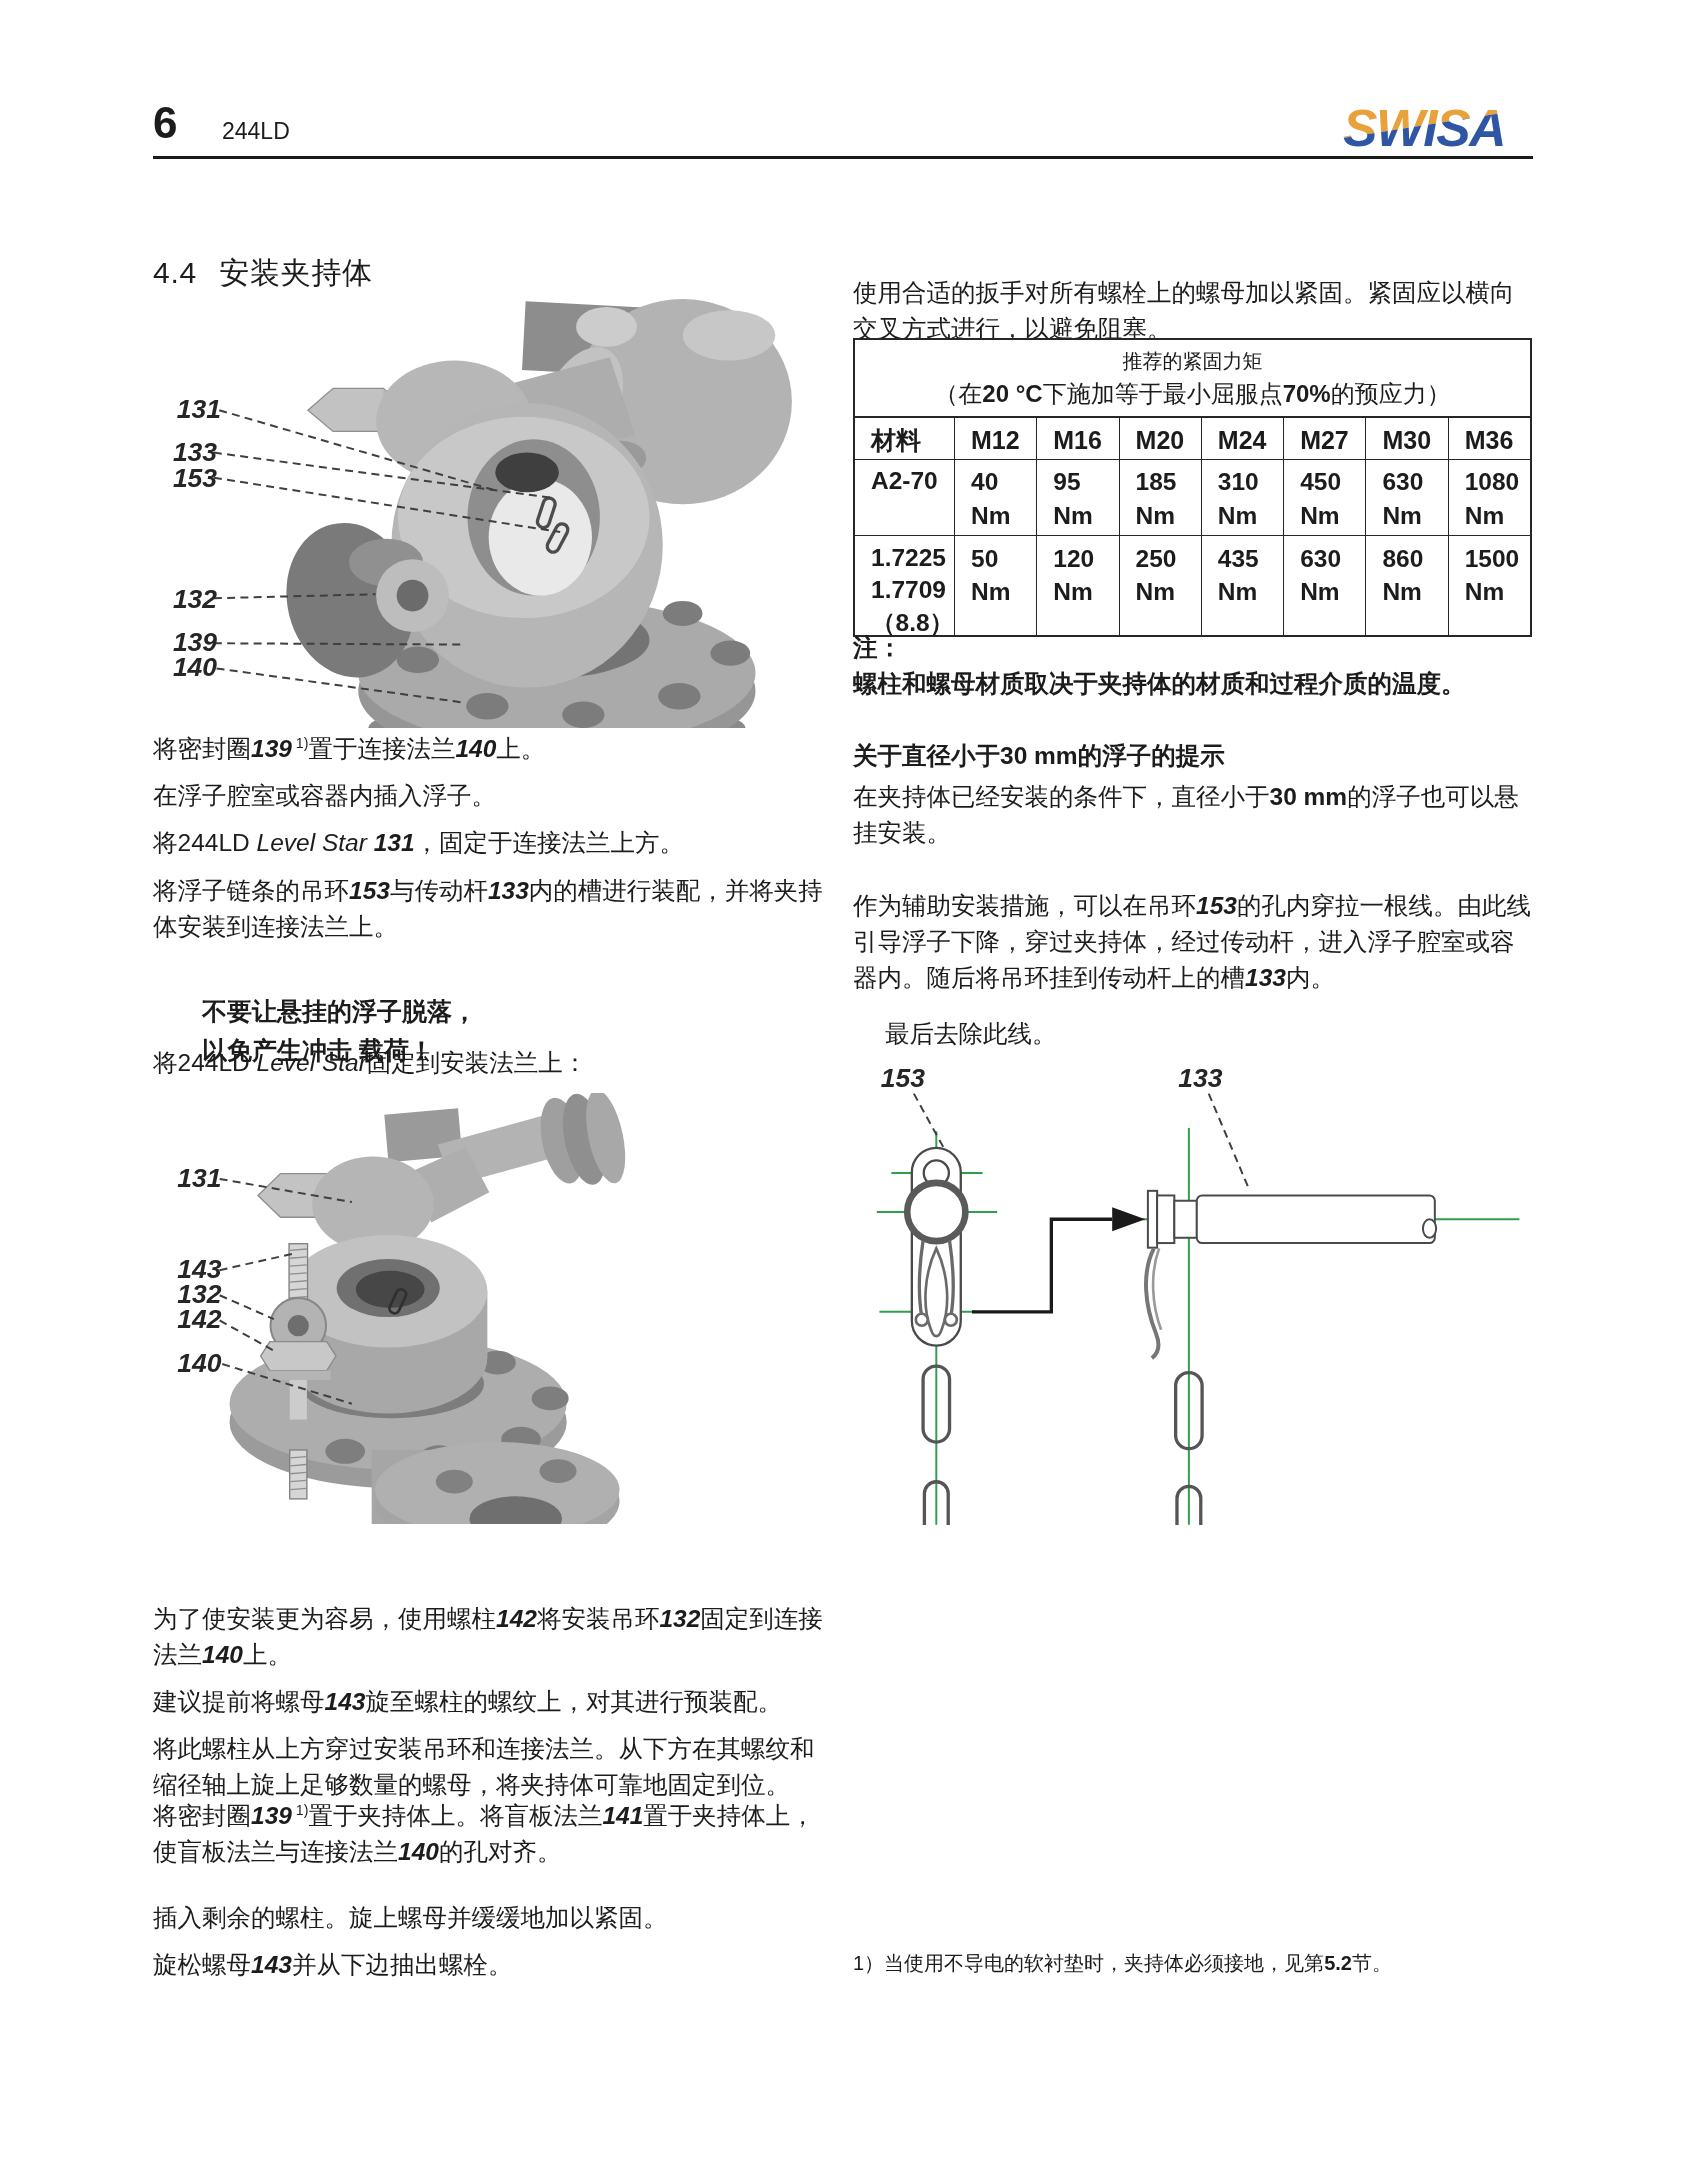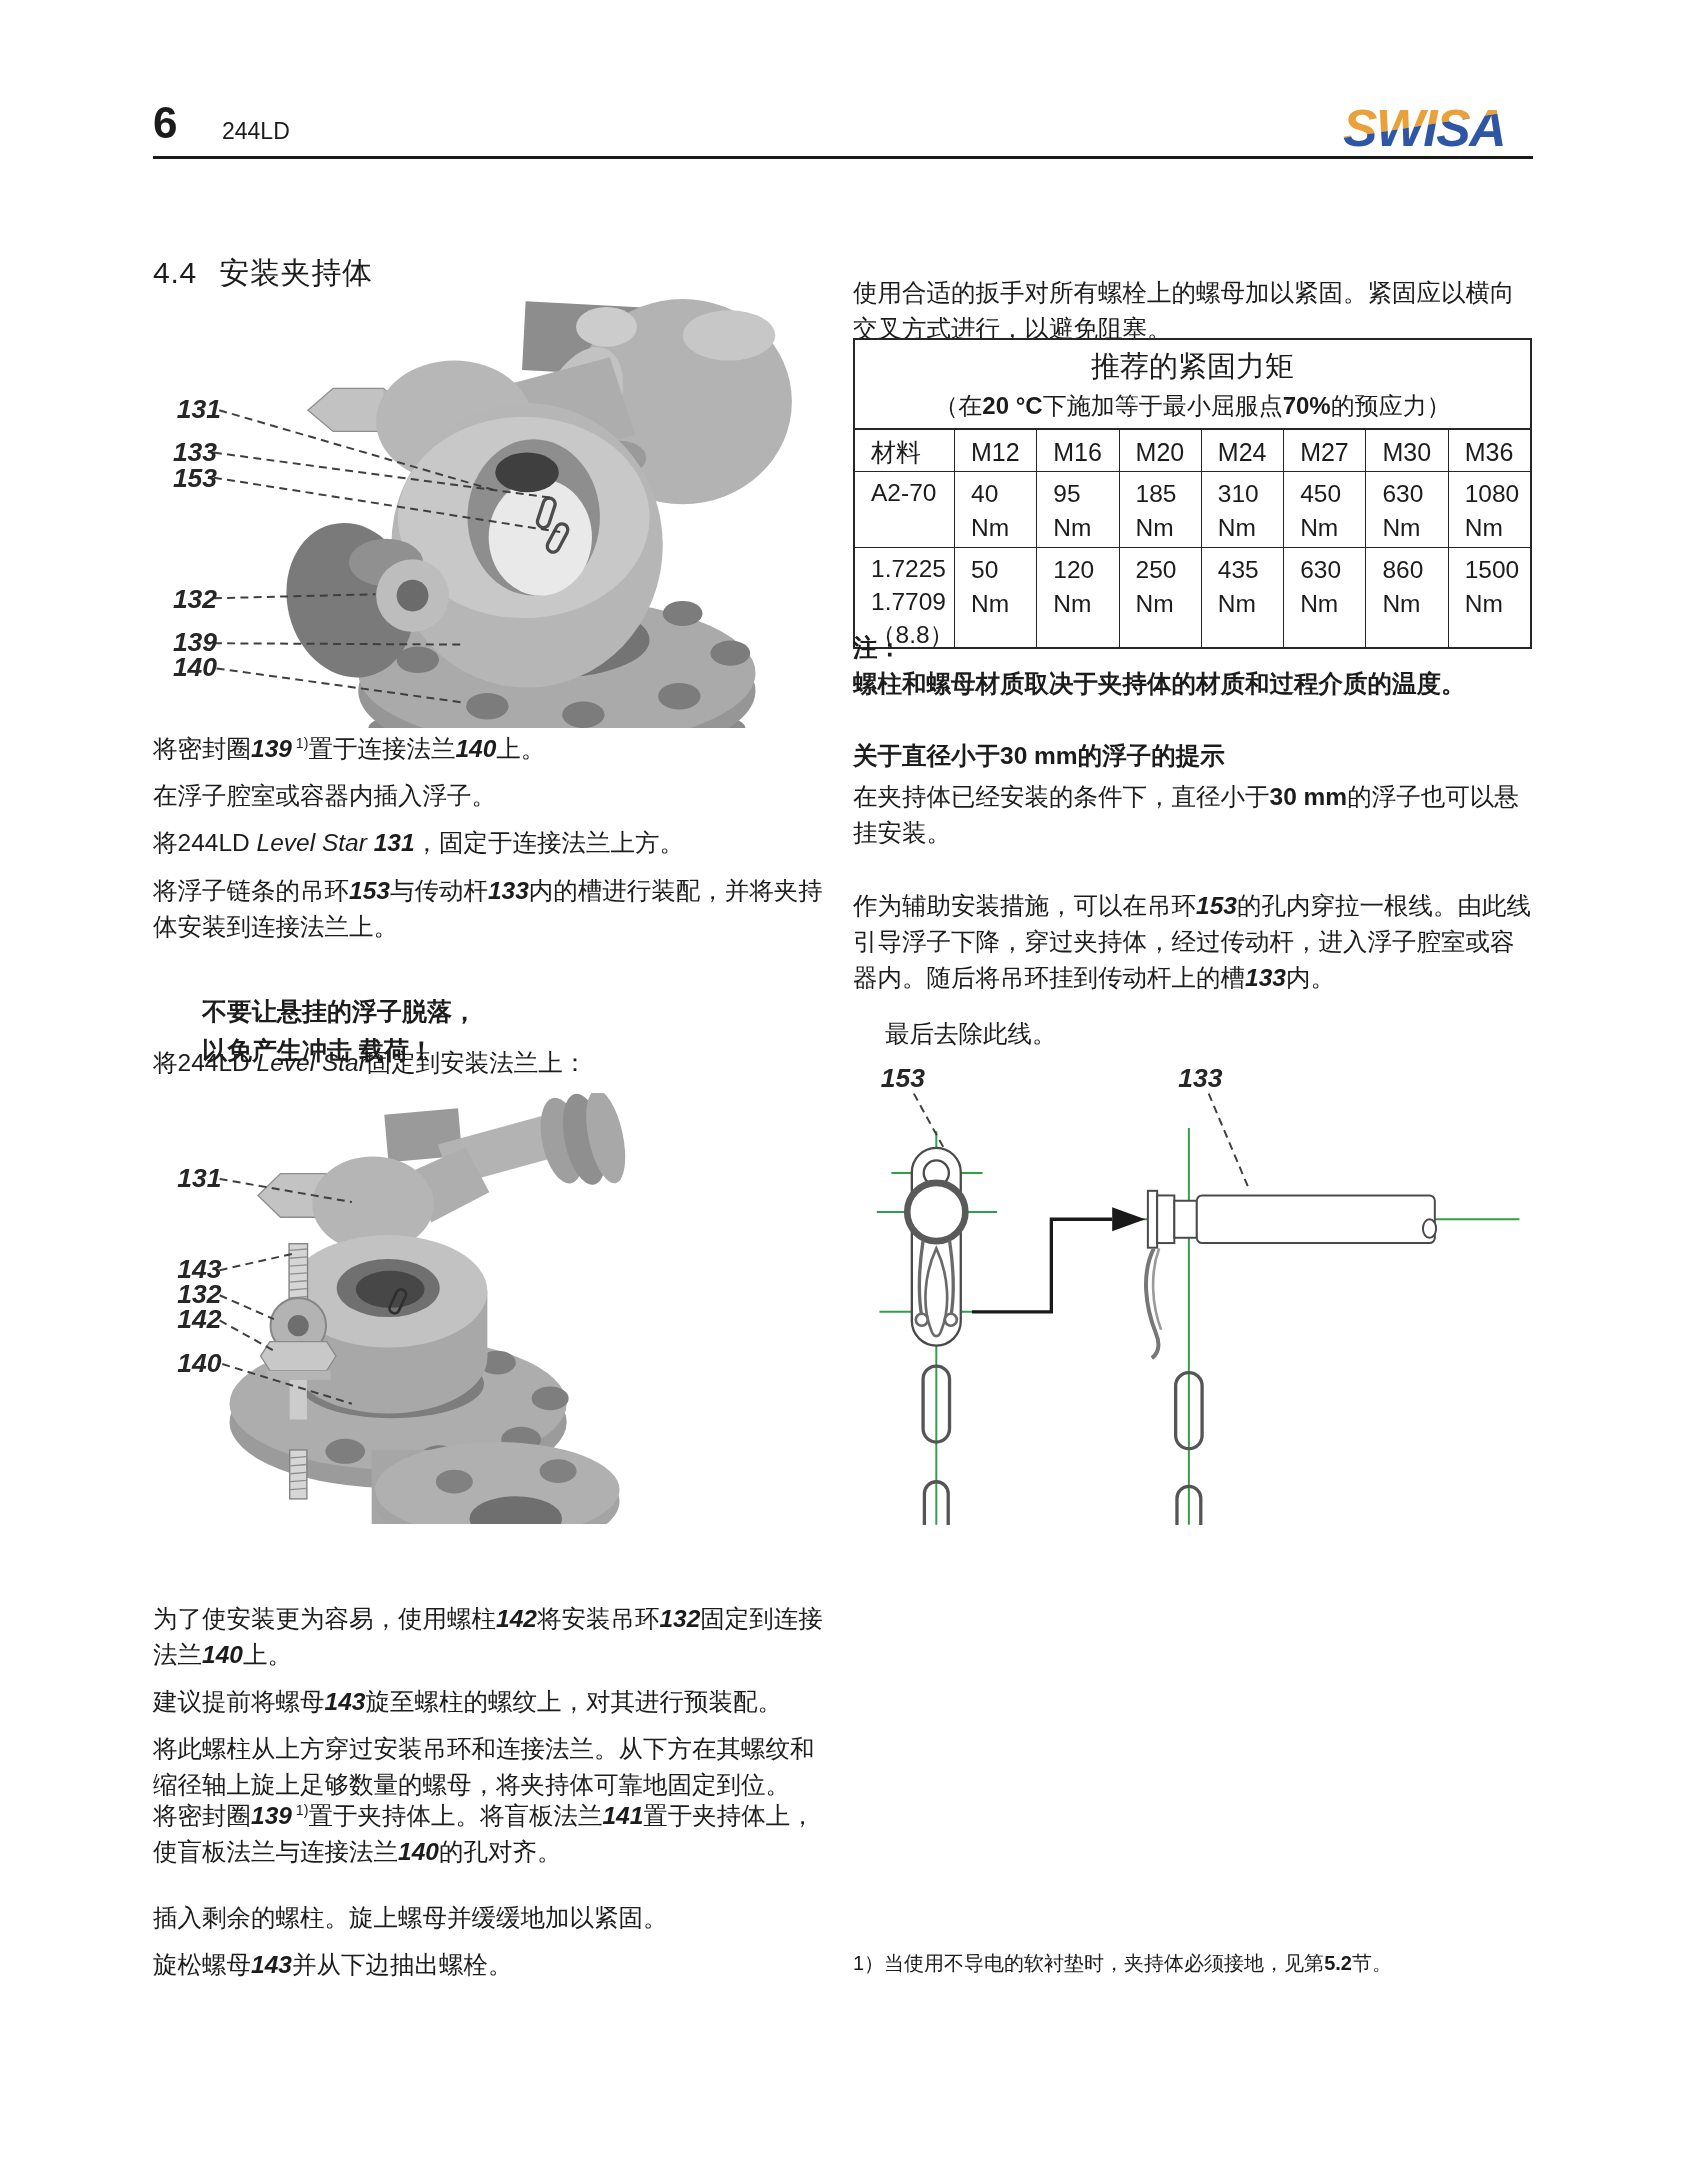--- a/index.html
+++ b/index.html
@@ -22,25 +22,25 @@
   .warning{font-weight:bold;white-space:pre-line;margin-left:49px;font-size:25px;line-height:1.55;}
   .bold{font-weight:bold;}
   .seg-p{}
   .seg-b{font-weight:bold;}
   .seg-i{font-style:italic;}
   .seg-bi{font-weight:bold;font-style:italic;}
   .seg-sup{vertical-align:super;font-size:58%;line-height:0;}
   
   .torque-table{border:2px solid #262626;width:679px;box-sizing:border-box;background:#fff;}
   .tt-head{border-bottom:2px solid #262626;text-align:center;padding:8px 0 6.6px 0;}
-  .tt-title{font-size:29px;line-height:1.3;}
+  .tt-title{font-size:20px;line-height:1.3;}
   .tt-sub{font-size:24px;line-height:1.25;margin-top:5.3px;}
   .tt-grid{display:grid;grid-template-columns:99px repeat(7,1fr);}
   .tt-grid .c{border-left:1.3px solid #262626;border-top:1.3px solid #262626;
-    padding:5.3px 2.6px 2.6px 16px;font-weight:normal;font-size:24.5px;line-height:1.3;box-sizing:border-box;}
+    padding:5.3px 2.6px 2.6px 16px;font-weight:bold;font-size:24.5px;line-height:1.3;box-sizing:border-box;}
   .tt-grid .c.first{border-left:none;}
   .tt-grid .c.toprow{border-top:none;font-size:25px;padding-top:6.6px;}
   .tt-grid .c.val{white-space:pre-line;line-height:1.38;}
   .tt-grid .c.mat{white-space:pre-line;line-height:1.33;}
   .hdr-cell{height:41px;}
   
   .footnote{font-size:20px;line-height:1.4;}
   
   .fig-label{font-size:40px;font-weight:bold;font-style:italic;fill:#262626;}
   .leader{stroke:#3f3f3f;stroke-width:3;stroke-dasharray:12 8;fill:none;}

